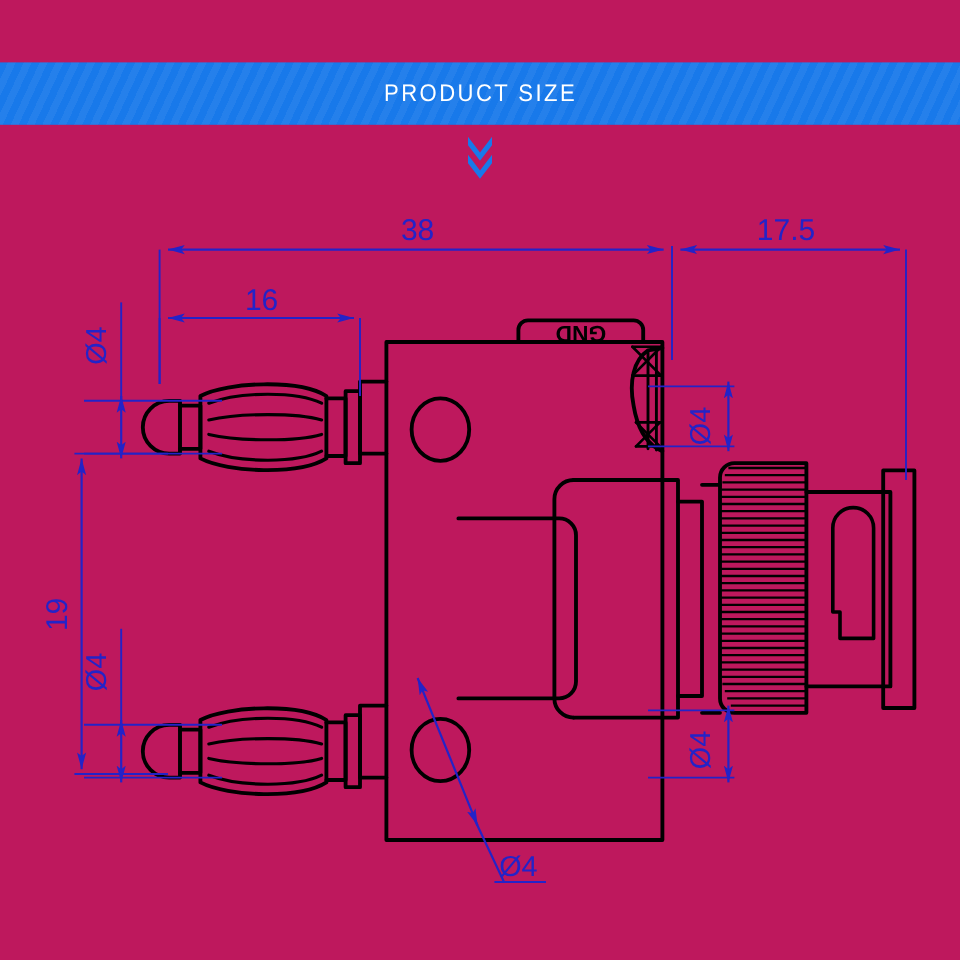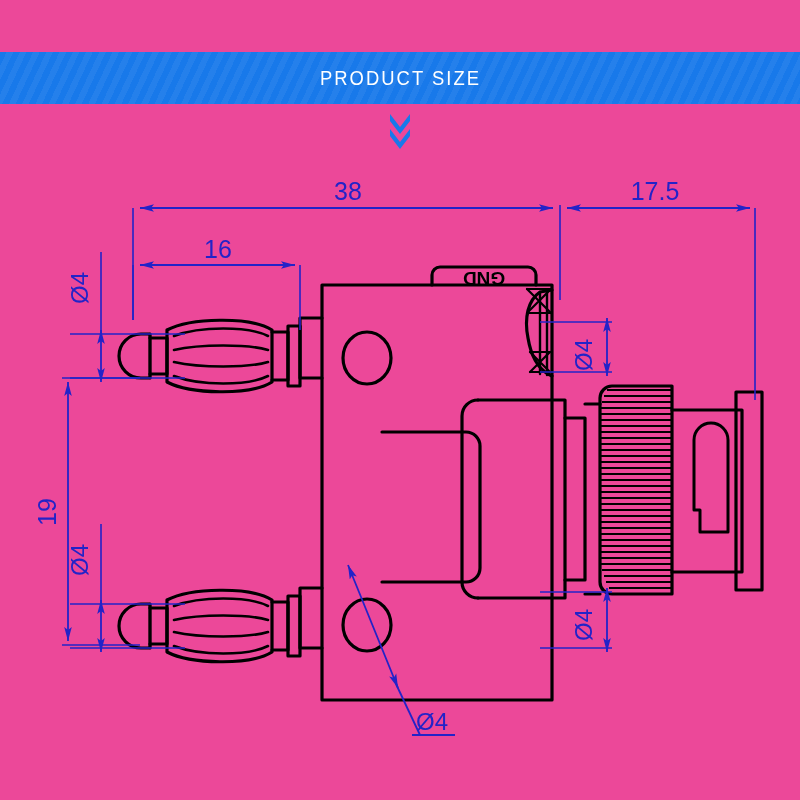--- a/index.html
+++ b/index.html
@@ -11,21 +11,21 @@
     width: 800px;
     height: 800px;
     overflow: hidden;
     font-family: "Liberation Sans", sans-serif;
     position: relative;
   }
   #page {
     position: relative;
     width: 800px;
     height: 800px;
-    background: #ec4899;
+    background: #be185d;
   }
   
   .banner {
     position: absolute;
     left: 0;
     top: 52px;
     width: 800px;
     height: 52px;
     background:
       repeating-linear-gradient(

